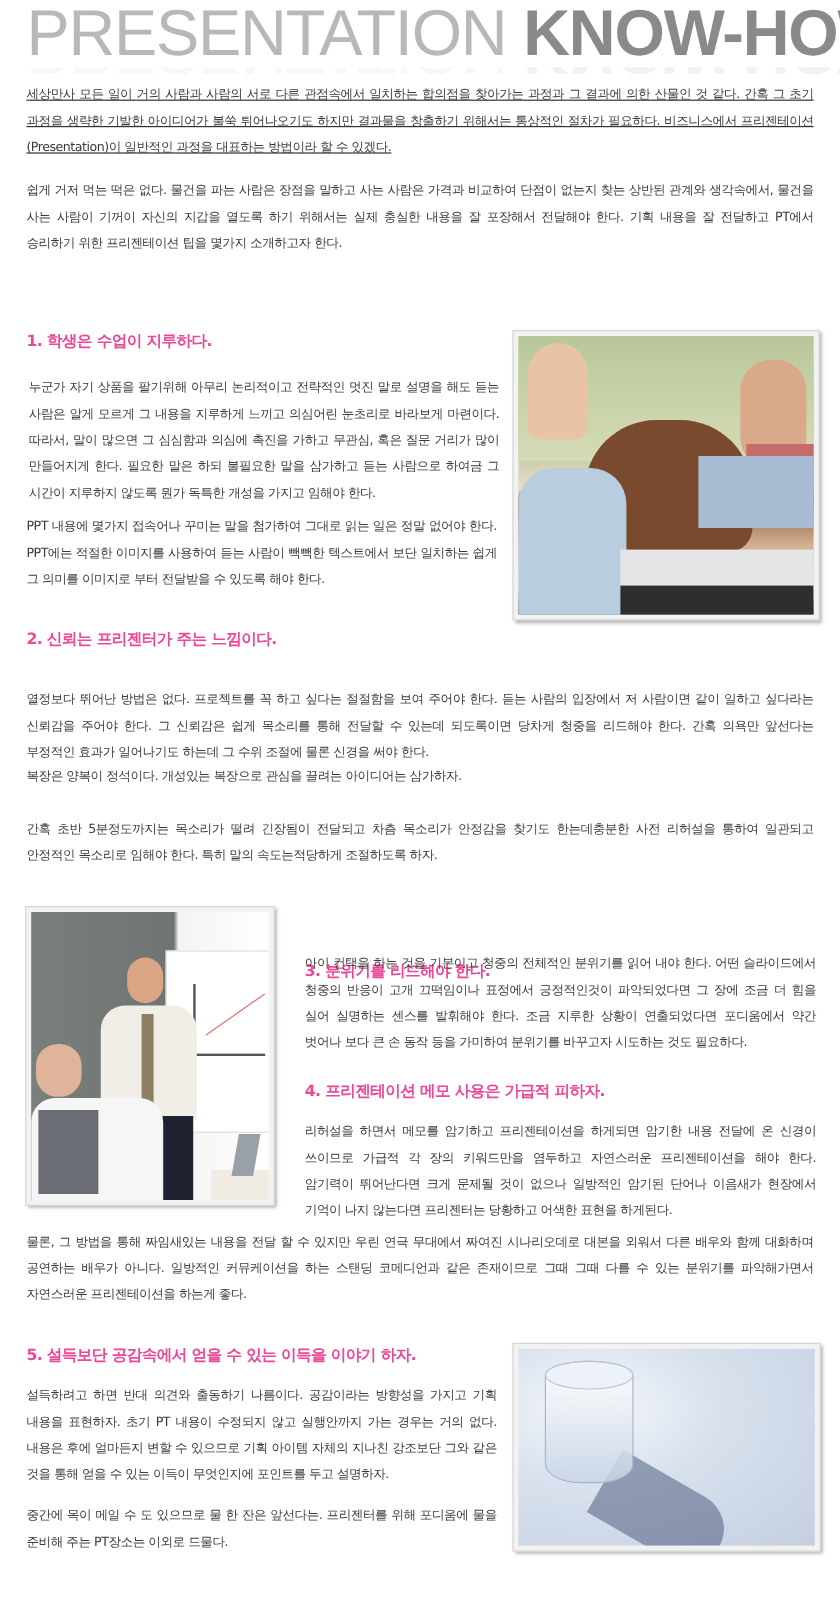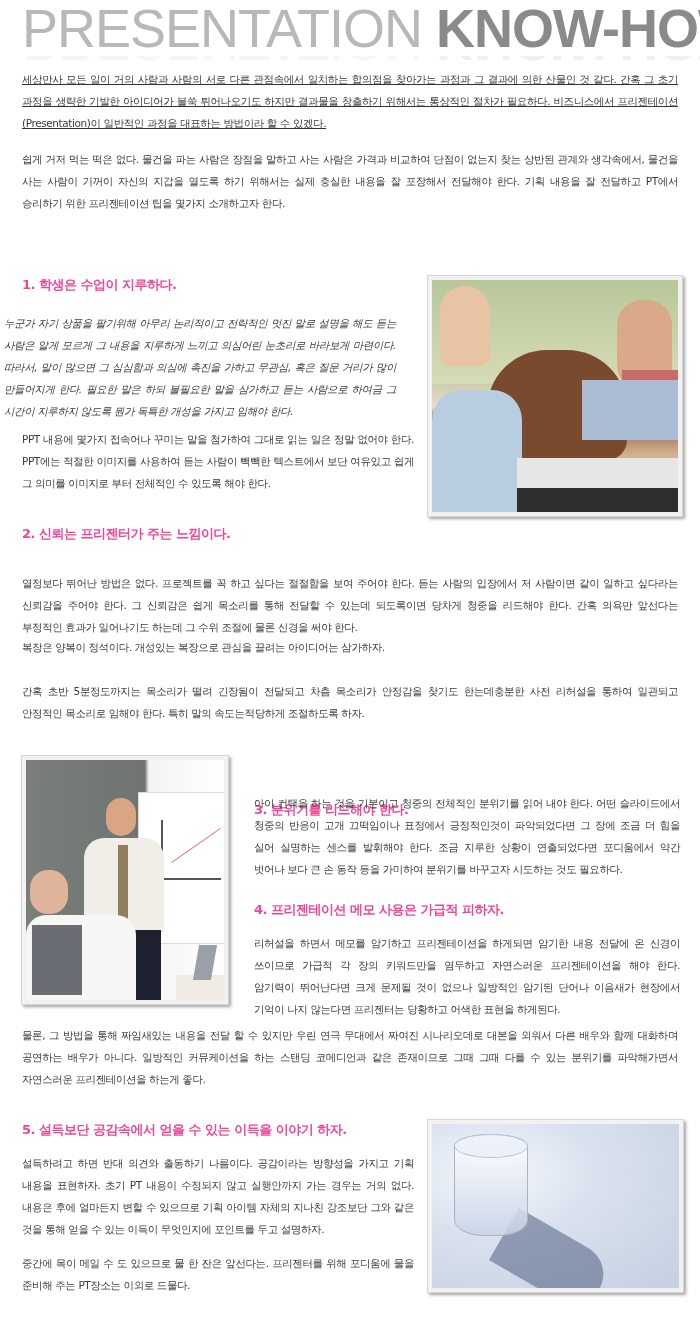--- a/index.html
+++ b/index.html
@@ -42,25 +42,25 @@
 <div class="block" style="left:22px; top:68px; width:656px;text-decoration:underline;">
   <p class="txt justify">세상만사 모든 일이 거의 사람과 사람의 서로 다른 관점속에서 일치하는 합의점을 찾아가는 과정과 그 결과에 의한 산물인 것 같다. 간혹 그 초기 과정을 생략한 기발한 아이디어가 불쑥 튀어나오기도 하지만 결과물을 창출하기 위해서는 통상적인 절차가 필요하다. 비즈니스에서 프리젠테이션(Presentation)이 일반적인 과정을 대표하는 방법이라 할 수 있겠다.</p>
 </div>
 <div class="block" style="left:22px; top:148px; width:656px;">
   <p class="txt justify">쉽게 거저 먹는 떡은 없다. 물건을 파는 사람은 장점을 말하고 사는 사람은 가격과 비교하여 단점이 없는지 찾는 상반된 관계와 생각속에서, 물건을 사는 사람이 기꺼이 자신의 지갑을 열도록 하기 위해서는 실제 충실한 내용을 잘 포장해서 전달해야 한다. 기획 내용을 잘 전달하고 PT에서 승리하기 위한 프리젠테이션 팁을 몇가지 소개하고자 한다.</p>
 </div>
 
 <div class="block" style="left:22px; top:275px; width:400px;">
   <h2 class="sec">1. 학생은 수업이 지루하다.</h2>
 </div>
-<div class="block" style="left:4px; top:312px; width:392px;font-style:italic;">
+<div class="block" style="left:24px; top:312px; width:392px;">
   <p class="txt justify">누군가 자기 상품을 팔기위해 아무리 논리적이고 전략적인 멋진 말로 설명을 해도 듣는 사람은 알게 모르게 그 내용을 지루하게 느끼고 의심어린 눈초리로 바라보게 마련이다. 따라서, 말이 많으면 그 심심함과 의심에 촉진을 가하고 무관심, 혹은 질문 거리가 많이 만들어지게 한다. 필요한 말은 하되 불필요한 말을 삼가하고 듣는 사람으로 하여금 그 시간이 지루하지 않도록 뭔가 독특한 개성을 가지고 임해야 한다.</p>
 </div>
 <div class="block" style="left:22px; top:428px; width:392px;">
-  <p class="txt justify">PPT 내용에 몇가지 접속어나 꾸미는 말을 첨가하여 그대로 읽는 일은 정말 없어야 한다. PPT에는 적절한 이미지를 사용하여 듣는 사람이 빽빽한 텍스트에서 보단 여유있고 쉽게 그 의미를 이미지로 부터 전체적인 수 있도록 해야 한다.</p>
+  <p class="txt justify">PPT 내용에 몇가지 접속어나 꾸미는 말을 첨가하여 그대로 읽는 일은 정말 없어야 한다. PPT에는 적절한 이미지를 사용하여 듣는 사람이 빽빽한 텍스트에서 보단 일치하는 쉽게 그 의미를 이미지로 부터 전달받을 수 있도록 해야 한다.</p>
 </div>
 <div class="photo" style="left:427px; top:275px; width:256px; height:242px;">
   <div class="photo-inner ph1">
     <div class="shape" style="left:0; top:0; width:100%; height:45%; background:linear-gradient(180deg,#b8c79a,#d6dcb6);"></div>
     <div class="shape" style="left:8px; top:6px; width:50px; height:80px; border-radius:25px 25px 10px 10px; background:#e9c4a4;"></div>
     <div class="shape" style="left:185px; top:20px; width:55px; height:90px; border-radius:25px; background:#d9a98a;"></div>
     <div class="shape" style="left:190px; top:90px; width:60px; height:50px; background:#c66a6a;"></div>
     <div class="shape" style="left:55px; top:70px; width:140px; height:110px; border-radius:60px 60px 20px 20px; background:#7a4a2e;"></div>
     <div class="shape" style="left:150px; top:100px; width:100px; height:60px; background:#a9bcd3;"></div>
     <div class="shape" style="left:0; top:110px; width:90px; height:126px; border-radius:30px 30px 0 0; background:#b8cde0;"></div>

